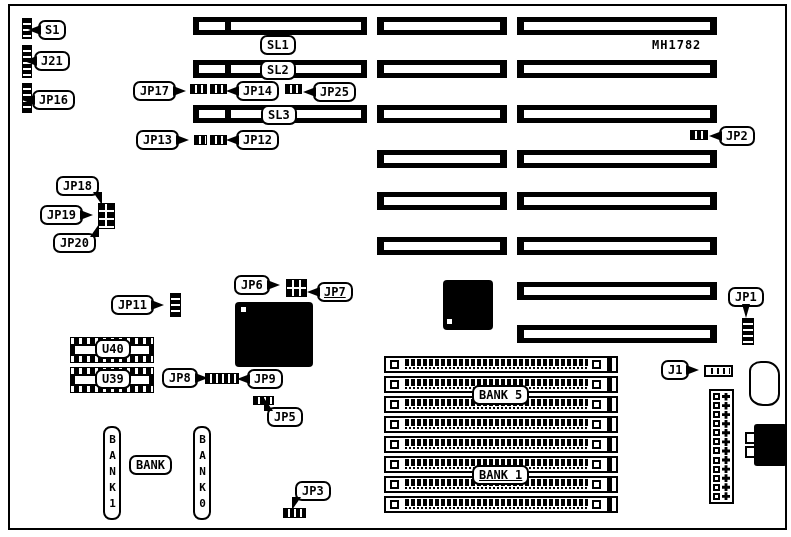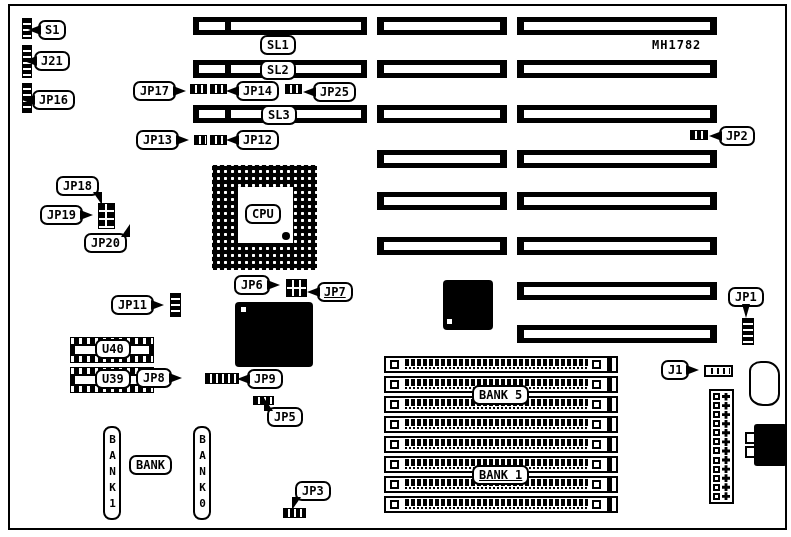--- a/index.html
+++ b/index.html
@@ -179,37 +179,31 @@
   <div class="tag" style="left:34px;top:51px;"><span>J21</span><i class="tail t-l"></i></div>
   <div class="tag" style="left:32px;top:90px;"><span>JP16</span><i class="tail t-l"></i></div>
   <div class="tag" style="left:133px;top:81px;"><span>JP17</span><i class="tail t-r"></i></div>
   <div class="tag" style="left:236px;top:81px;"><span>JP14</span><i class="tail t-l"></i></div>
   <div class="tag" style="left:313px;top:82px;"><span>JP25</span><i class="tail t-l"></i></div>
   <div class="tag" style="left:136px;top:130px;"><span>JP13</span><i class="tail t-r"></i></div>
   <div class="tag" style="left:236px;top:130px;"><span>JP12</span><i class="tail t-l"></i></div>
   <div class="tag" style="left:719px;top:126px;"><span>JP2</span><i class="tail t-l"></i></div>
   <div class="tag" style="left:56px;top:176px;"><span>JP18</span><i class="tail t-dr"></i></div>
   <div class="tag" style="left:40px;top:205px;"><span>JP19</span><i class="tail t-r"></i></div>
-  <div class="tag" style="left:53px;top:233px;margin-left:31px;"><span>JP20</span><i class="tail t-ur"></i></div>
+  <div class="tag" style="left:53px;top:233px;"><span>JP20</span><i class="tail t-ur"></i></div>
   <div class="tag" style="left:111px;top:295px;"><span>JP11</span><i class="tail t-r"></i></div>
   <div class="tag" style="left:234px;top:275px;"><span>JP6</span><i class="tail t-r"></i></div>
   <div class="tag" style="left:317px;top:282px;text-decoration:underline;"><span>JP7</span><i class="tail t-l"></i></div>
-  <div class="tag" style="left:136px;top:368px;"><span>JP8</span><i class="tail t-r"></i></div>
+  <div class="tag" style="left:162px;top:368px;"><span>JP8</span><i class="tail t-r"></i></div>
   <div class="tag" style="left:247px;top:369px;"><span>JP9</span><i class="tail t-l"></i></div>
   <div class="tag" style="left:267px;top:407px;"><span>JP5</span><i class="tail t-ul"></i></div>
   <div class="tag" style="left:295px;top:481px;"><span>JP3</span><i class="tail t-dl"></i></div>
   <div class="tag" style="left:728px;top:287px;"><span>JP1</span><i class="tail t-d"></i></div>
   <div class="tag" style="left:661px;top:360px;"><span>J1</span><i class="tail t-r"></i></div>
 
-  <div class="cpu">
-    <div class="cpu-center">
-      <div class="tag cpu-tag"><span>CPU</span></div>
-      <i class="cpu-dot"></i>
-    </div>
-  </div>
 
   <div class="qfp" style="left:235px;top:302px;width:78px;height:65px;">
     <i class="dot" style="left:6px;top:5px;"></i>
   </div>
   <div class="qfp" style="left:443px;top:280px;width:50px;height:50px;">
     <i class="dot" style="left:4px;bottom:6px;"></i>
   </div>
 
   <div class="dip" style="top:337px;">
     <i class="pt"></i>

